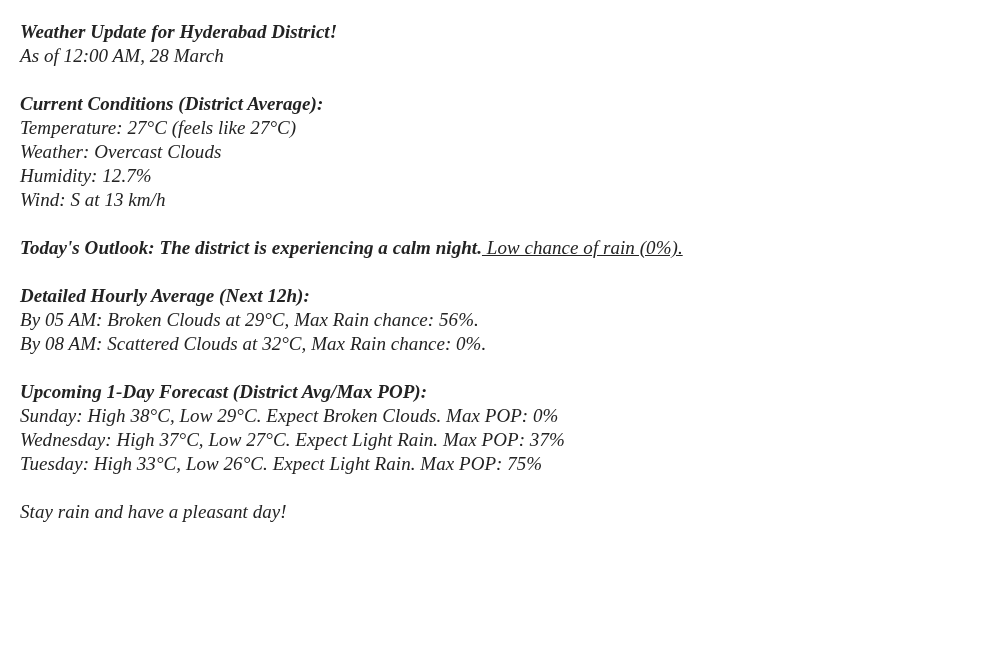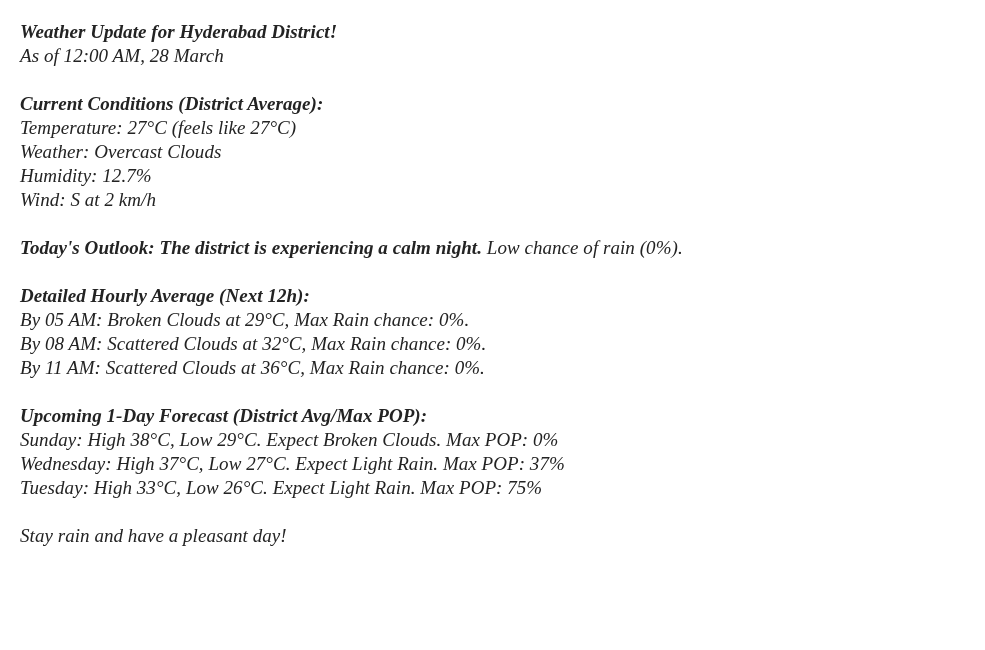--- a/index.html
+++ b/index.html
@@ -37,49 +37,49 @@
   }
   .line.bold {
     font-weight: bold;
   }
   .line .lead {
     font-weight: bold;
     text-align: right;
   }
   .line .tail {
     font-weight: normal;
+    text-decoration: underline;
   }
 </style>
 </head>
 <body>
 
 <div class="page">
 
   <div class="block">
     <div class="line bold">Weather Update for Hyderabad District!</div>
     <div class="line">As of 12:00 AM, 28 March</div>
   </div>
 
   <div class="block">
     <div class="line bold">Current Conditions (District Average):</div>
     <div class="line">Temperature: 27°C (feels like 27°C)</div>
     <div class="line">Weather: Overcast Clouds</div>
     <div class="line">Humidity: 12.7%</div>
-    <div class="line">Wind: S at 2 km/h</div>
+    <div class="line">Wind: S at 13 km/h</div>
   </div>
 
   <div class="block">
     <div class="line"><span class="lead">Today's Outlook: The district is experiencing a calm night.</span><span class="tail"> Low chance of rain (0%).</span></div>
   </div>
 
   <div class="block">
     <div class="line bold">Detailed Hourly Average (Next 12h):</div>
-    <div class="line">By 05 AM: Broken Clouds at 29°C, Max Rain chance: 0%.</div>
+    <div class="line">By 05 AM: Broken Clouds at 29°C, Max Rain chance: 56%.</div>
     <div class="line">By 08 AM: Scattered Clouds at 32°C, Max Rain chance: 0%.</div>
-    <div class="line">By 11 AM: Scattered Clouds at 36°C, Max Rain chance: 0%.</div>
   </div>
 
   <div class="block">
     <div class="line bold">Upcoming 1-Day Forecast (District Avg/Max POP):</div>
     <div class="line">Sunday: High 38°C, Low 29°C. Expect Broken Clouds. Max POP: 0%</div>
     <div class="line">Wednesday: High 37°C, Low 27°C. Expect Light Rain. Max POP: 37%</div>
     <div class="line">Tuesday: High 33°C, Low 26°C. Expect Light Rain. Max POP: 75%</div>
   </div>
 
   <div class="block">

